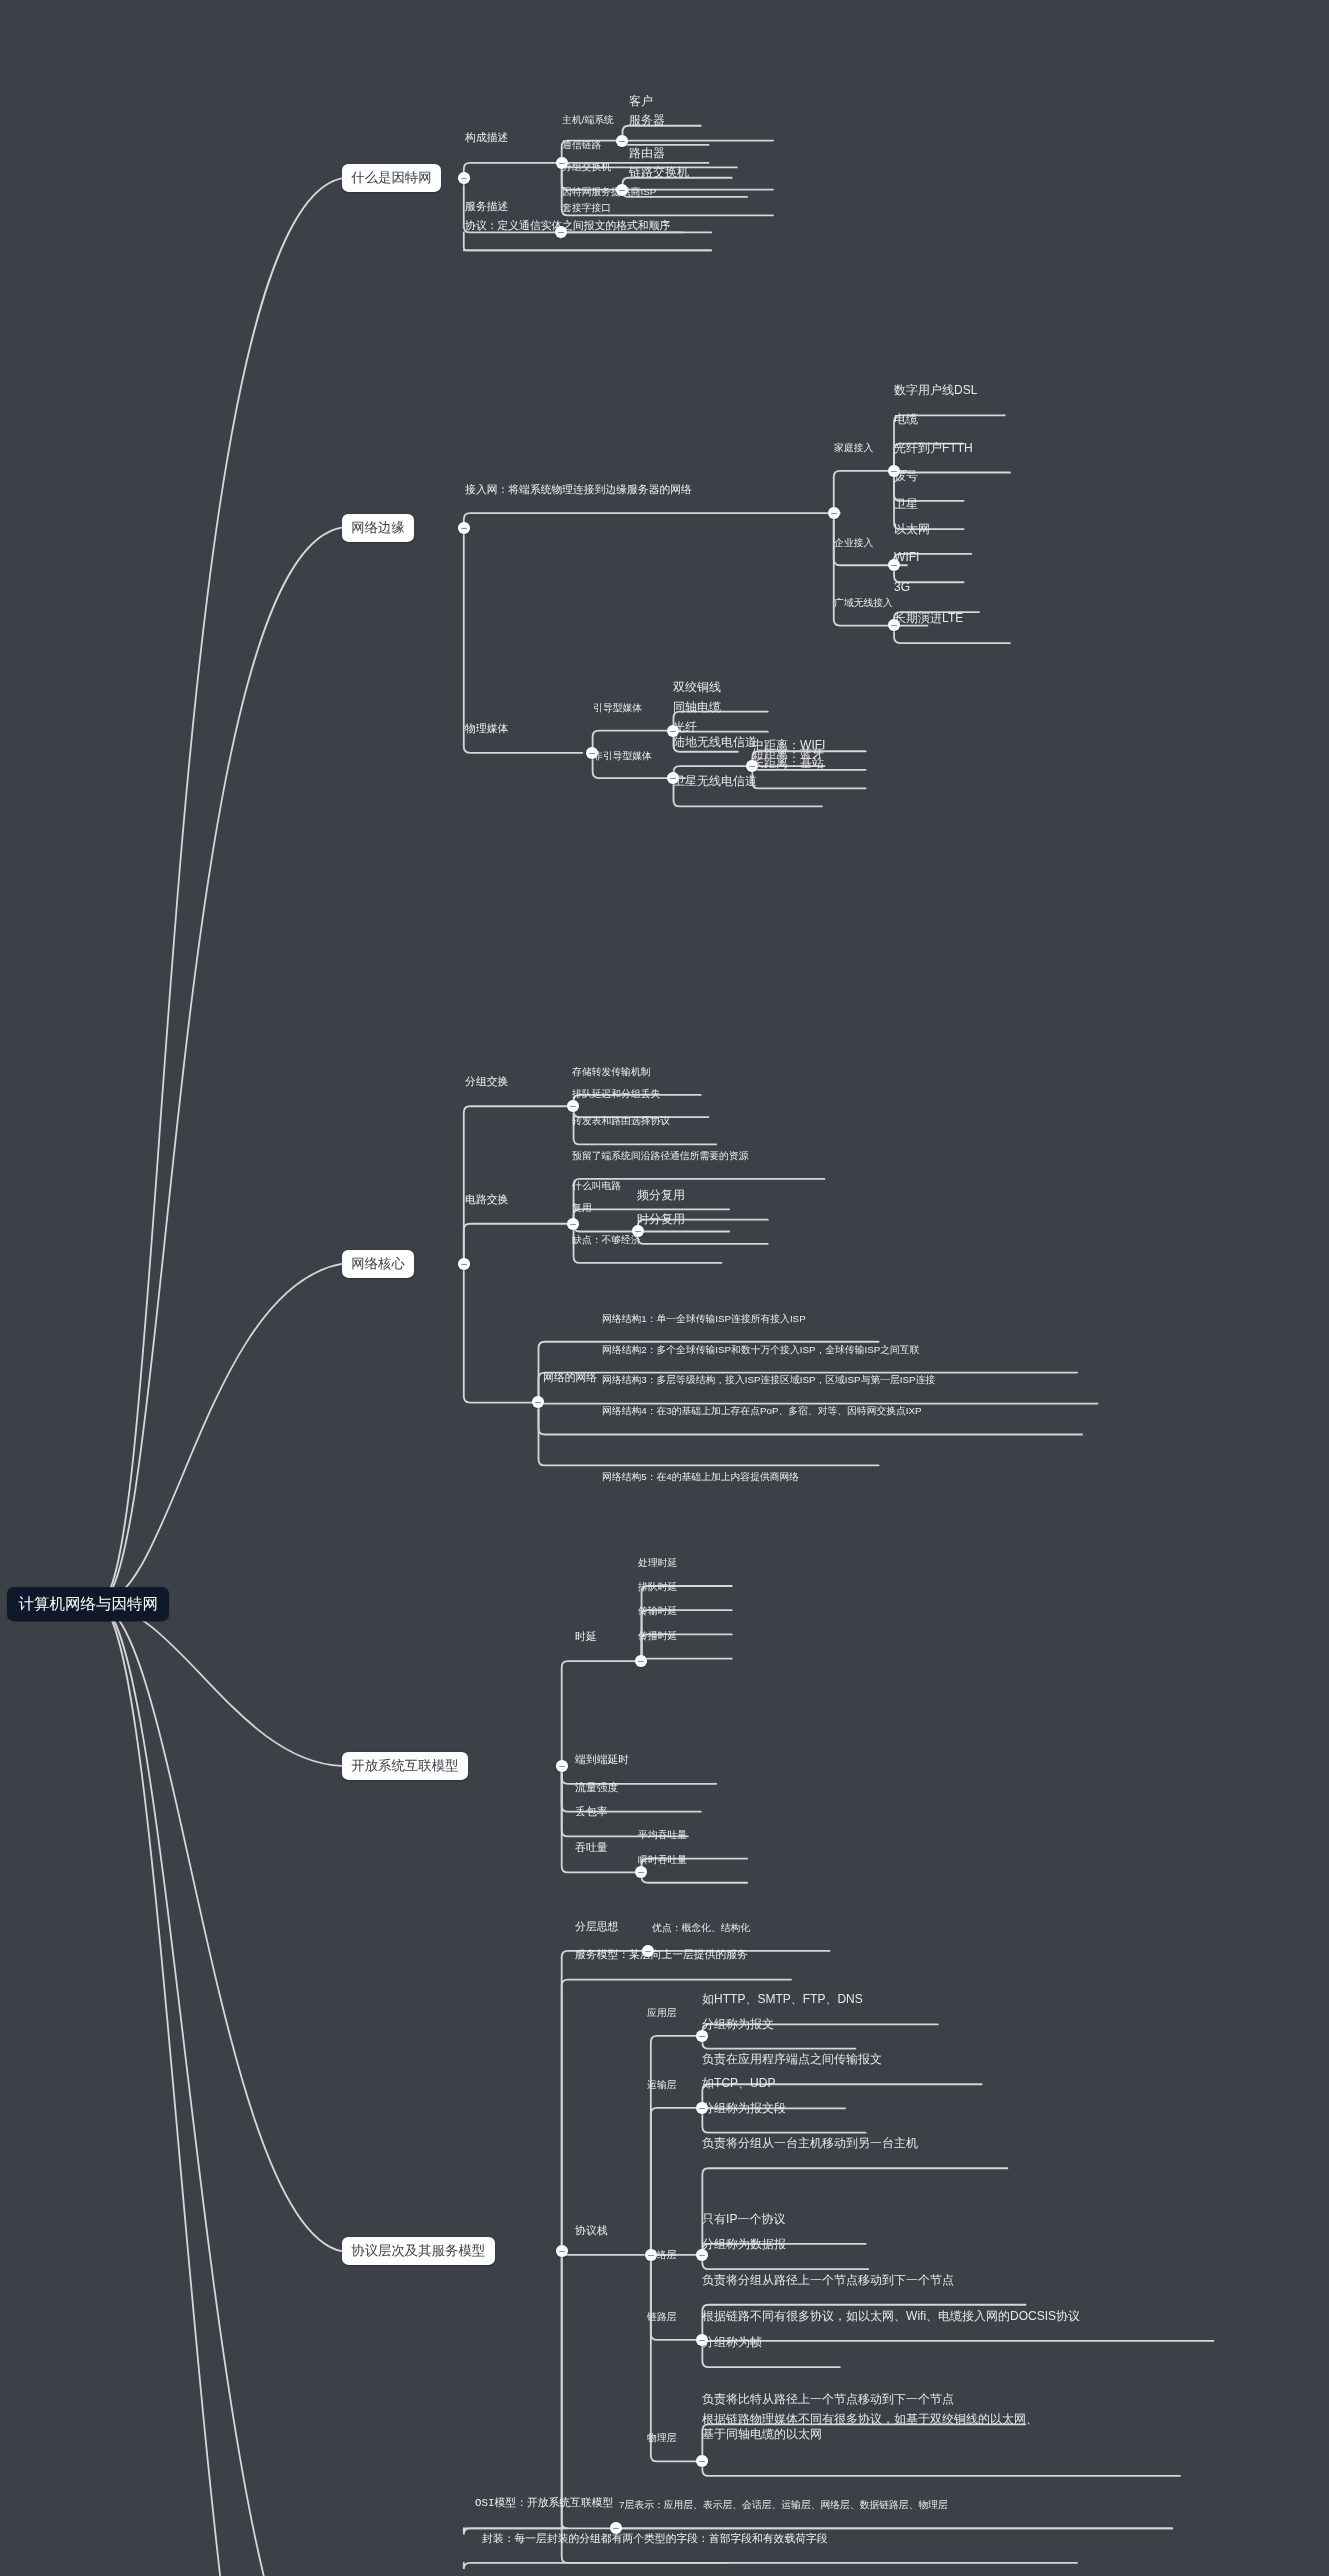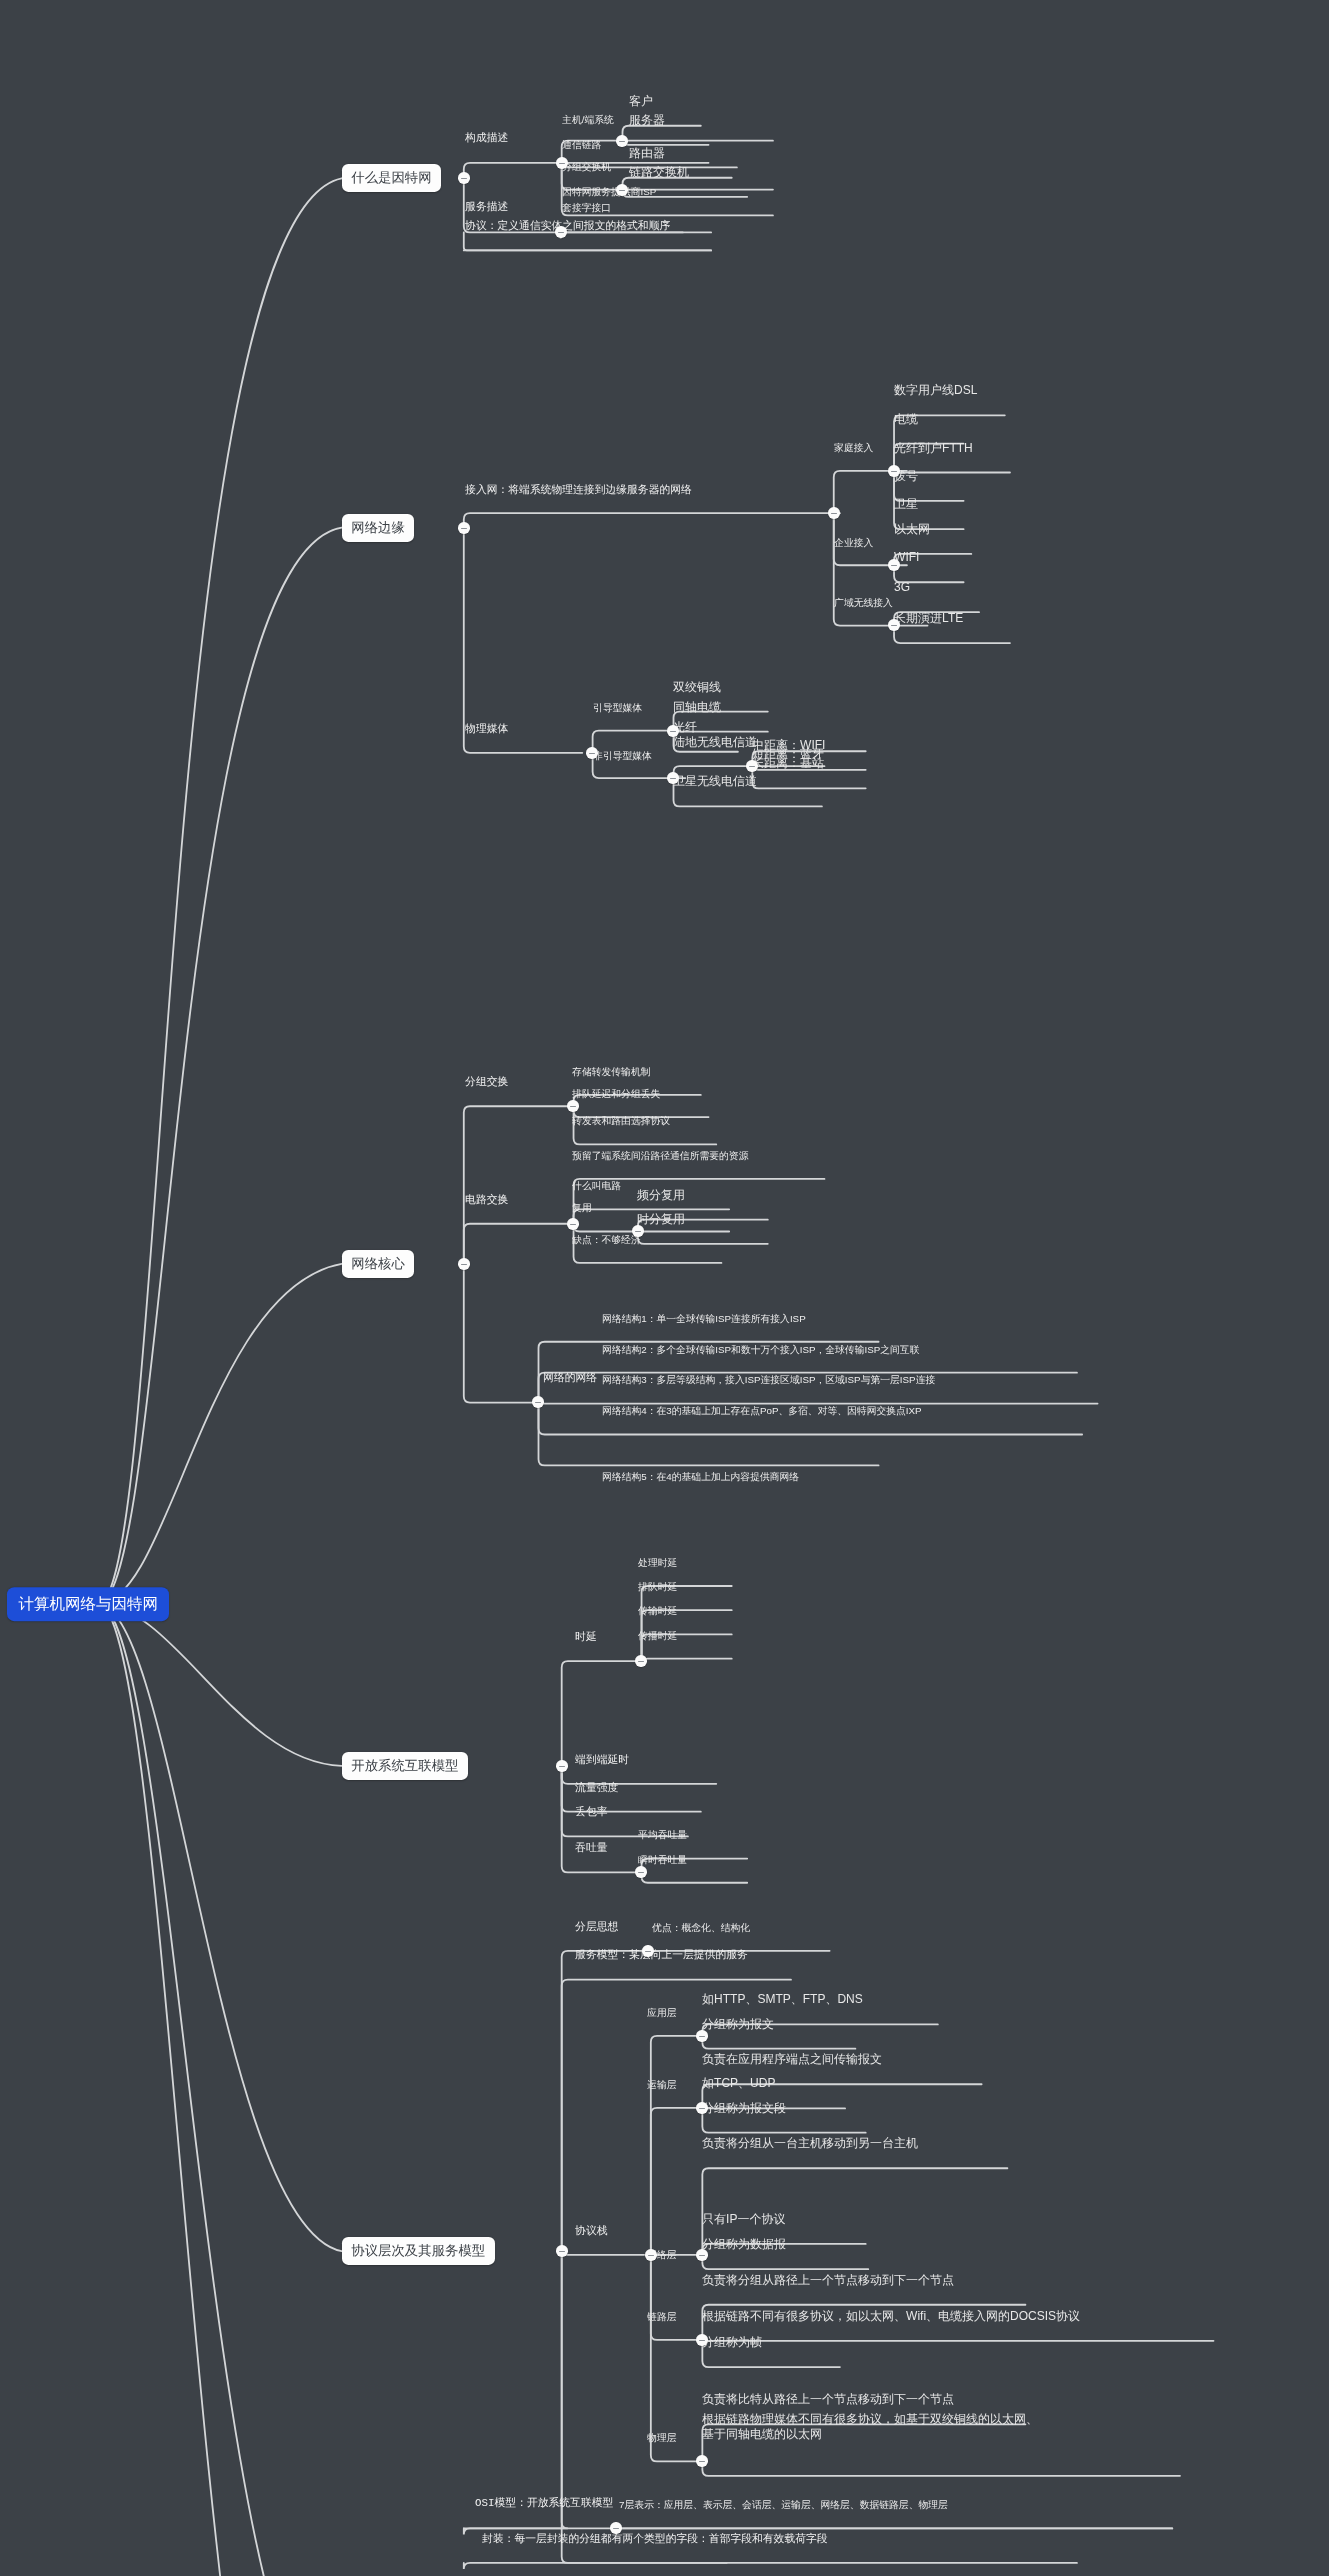--- a/index.html
+++ b/index.html
@@ -14,21 +14,21 @@
   #mindmap{position:absolute;inset:0;width:1330px;height:3207px;}
   svg.links{position:absolute;left:0;top:0;width:1330px;height:3207px;pointer-events:none;}
   .node{
     position:absolute;
     white-space:nowrap;
     line-height:1.25;
     transform:translateY(-100%);
   }
   
   .root{
-    background:#1d4ed8;
+    background:#0f172a;
     color:#ffffff;
     border-radius:7.2px;
     padding:7.2px 11.3px;
     font-size:15.5px;
     transform:translateY(-50%);
     box-shadow:0 0.5px 1.5px rgba(0,0,0,.25);
   }
   
   .lvl1{
     background:#fdfdfd;

